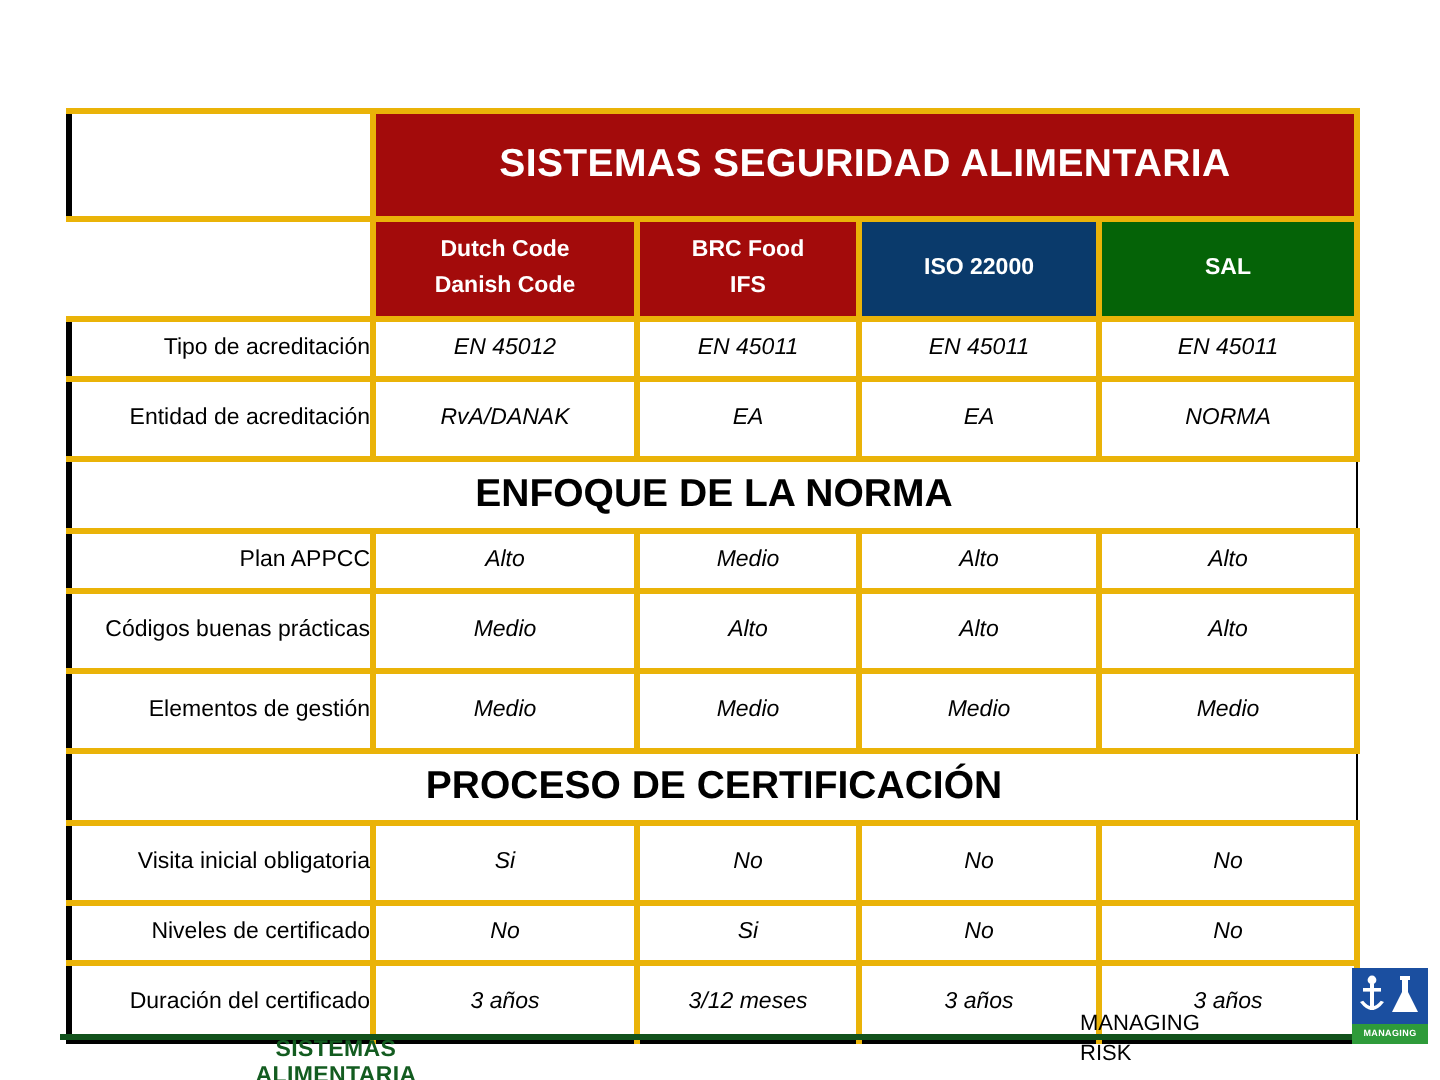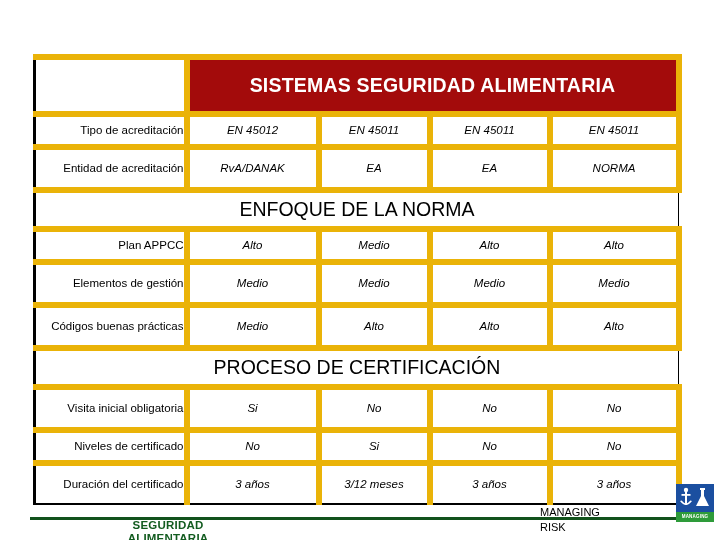--- a/index.html
+++ b/index.html
@@ -27,21 +27,21 @@
   
   #matrix {
     position: absolute;
     left: 33px;
     top: 54px;
     width: 644px;
     border-collapse: collapse;
     table-layout: fixed;
   }
   #matrix td {
-    border: 6px solid #eab308;
+    border: 3px solid #eab308;
     padding: 0;
     vertical-align: middle;
   }
 
   
   col.c1 { width: 152px; }
   col.c2 { width: 132px; }
   col.c3 { width: 111px; }
   col.c4 { width: 120px; }
   col.c5 { width: 129px; }
@@ -91,21 +91,21 @@
     line-height: 1.35;
     font-style: italic;
   }
   tr.r1 td { height: 27px; }
   tr.r2 td { height: 37px; }
 
   
   .section {
     text-align: center;
     font-size: 19.5px;
-    font-weight: normal;
+    font-weight: bold;
     color: #000000;
     background: #ffffff;
     height: 33px;
     border-left: 3px solid #000000 !important;
     border-right: 1px solid #000000 !important;
   }
 
   
   #matrix tr td:first-child { border-left: 3px solid #000000; }
   #matrix tr:last-child td { border-bottom: 2px solid #000000; }
@@ -188,20 +188,37 @@
         <col class="c4">
         <col class="c5">
     </colgroup>
     <tbody>
 
       <tr>
         <td class="corner-blank"></td>
         <td class="banner" colspan="4">SISTEMAS SEGURIDAD ALIMENTARIA</td>
       </tr>
 
+      <tr>
+        <td class="chead-blank"></td>
+        <td class="chead red">
+          <span>Dutch Code</span><br>
+          <span>Danish Code</span>
+        </td>
+        <td class="chead red">
+          <span>BRC Food</span><br>
+          <span>IFS</span>
+        </td>
+        <td class="chead blue">
+          <span>ISO 22000</span>
+        </td>
+        <td class="chead green">
+          <span>SAL</span>
+        </td>
+      </tr>
 
       <tr class="r1">
         <td class="rowlabel">Tipo de acreditación</td>
         <td class="cell">EN 45012</td>
         <td class="cell">EN 45011</td>
         <td class="cell">EN 45011</td>
         <td class="cell">EN 45011</td>
       </tr>
 
       <tr class="r2">
@@ -217,32 +234,32 @@
       </tr>
 
       <tr class="r1">
         <td class="rowlabel">Plan APPCC</td>
         <td class="cell">Alto</td>
         <td class="cell">Medio</td>
         <td class="cell">Alto</td>
         <td class="cell">Alto</td>
       </tr>
       <tr class="r2">
+        <td class="rowlabel">Códigos buenas prácticas</td>
+        <td class="cell">Medio</td>
+        <td class="cell">Alto</td>
+        <td class="cell">Alto</td>
+        <td class="cell">Alto</td>
+      </tr>
+      <tr class="r2">
         <td class="rowlabel">Elementos de gestión</td>
         <td class="cell">Medio</td>
         <td class="cell">Medio</td>
         <td class="cell">Medio</td>
         <td class="cell">Medio</td>
-      </tr>
-      <tr class="r2">
-        <td class="rowlabel">Códigos buenas prácticas</td>
-        <td class="cell">Medio</td>
-        <td class="cell">Alto</td>
-        <td class="cell">Alto</td>
-        <td class="cell">Alto</td>
       </tr>
 
       <tr>
         <td class="section" colspan="5">PROCESO DE CERTIFICACIÓN</td>
       </tr>
 
       <tr class="r2">
         <td class="rowlabel">Visita inicial obligatoria</td>
         <td class="cell">Si</td>
         <td class="cell">No</td>
@@ -263,21 +280,21 @@
         <td class="cell">3 años</td>
         <td class="cell">3 años</td>
       </tr>
 
     </tbody>
   </table>
 
   <div id="greenrule"></div>
 
   <div id="footer-left">
-    <div>SEGURIDAD</div>
+    <div>SISTEMAS</div>
     <div>ALIMENTARIA</div>
   </div>
 
   <div id="footer-right">
     <div>MANAGING</div>
     <div>RISK</div>
   </div>
 
   <div id="logo">
     <div class="lg-blue"></div>

